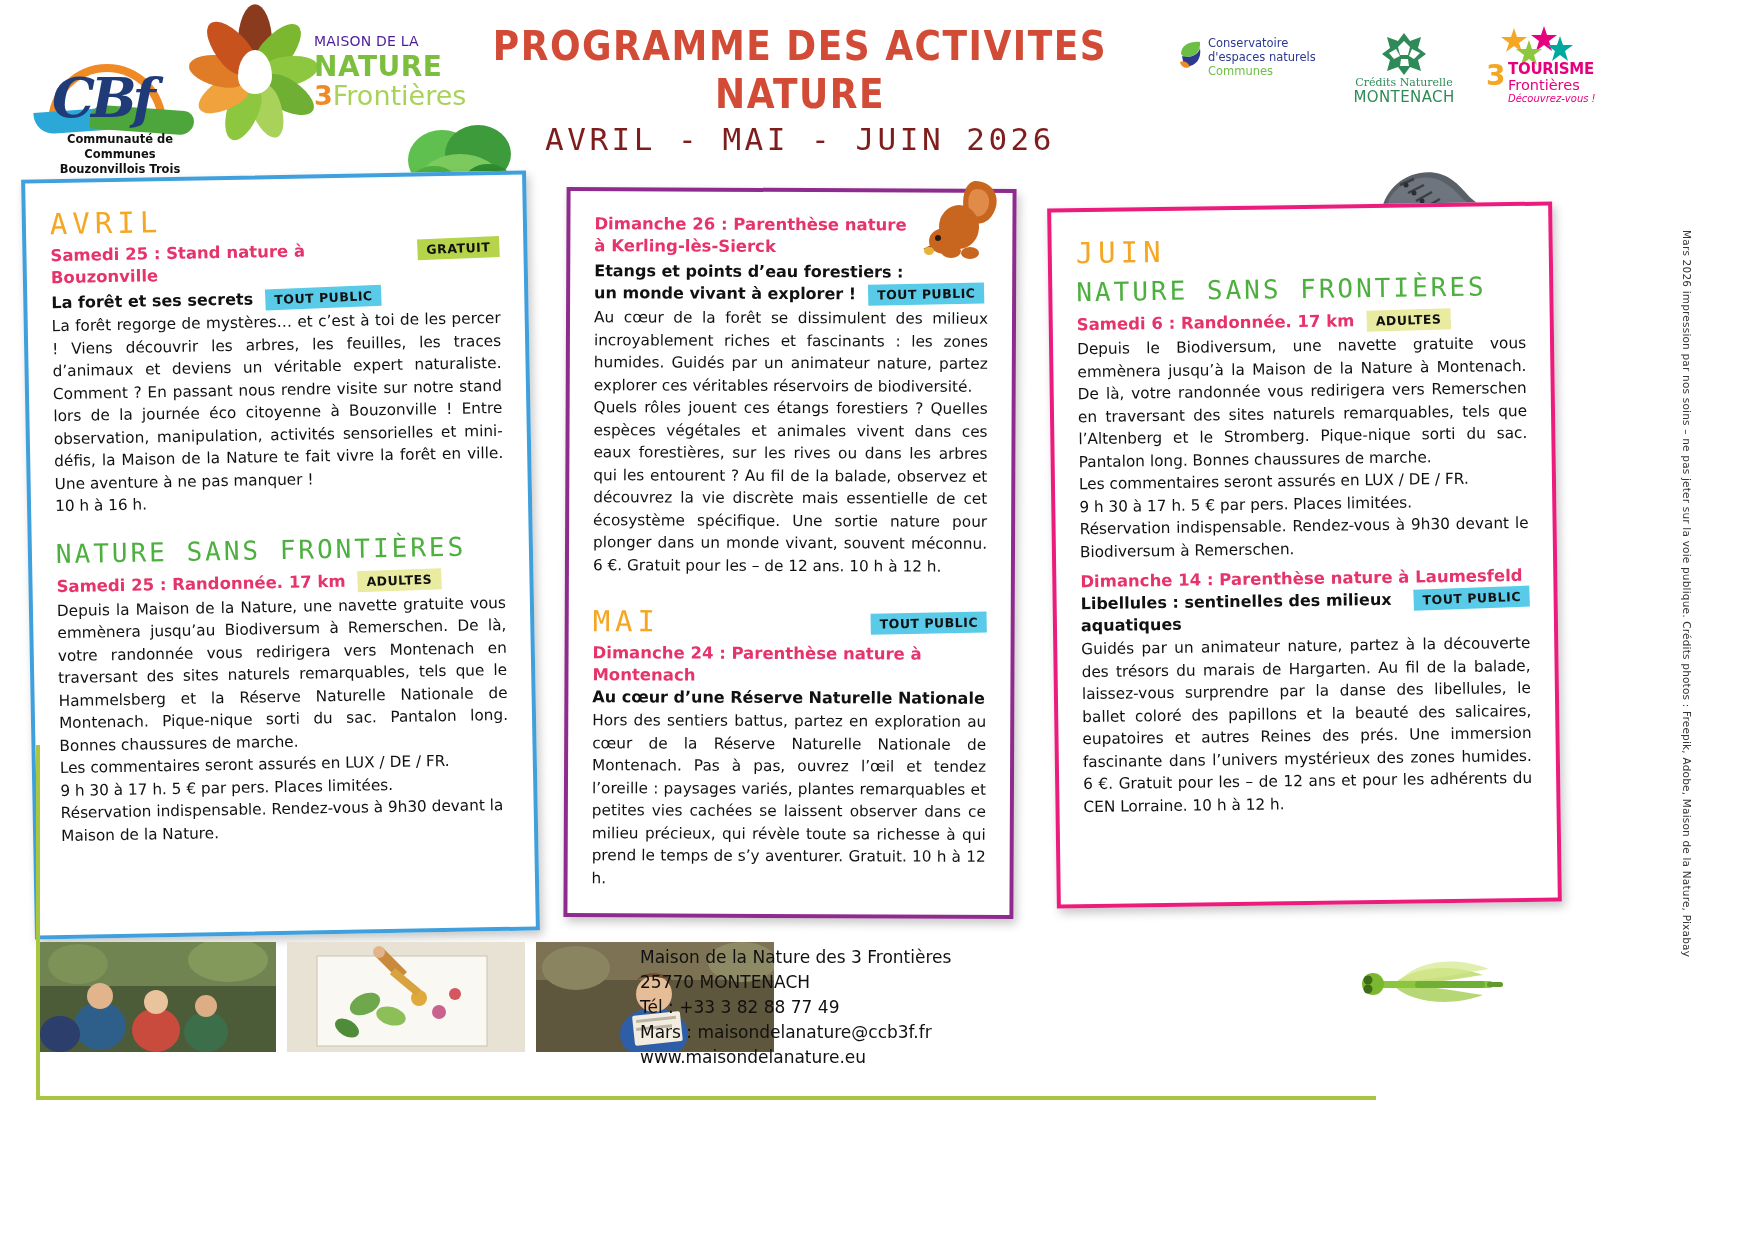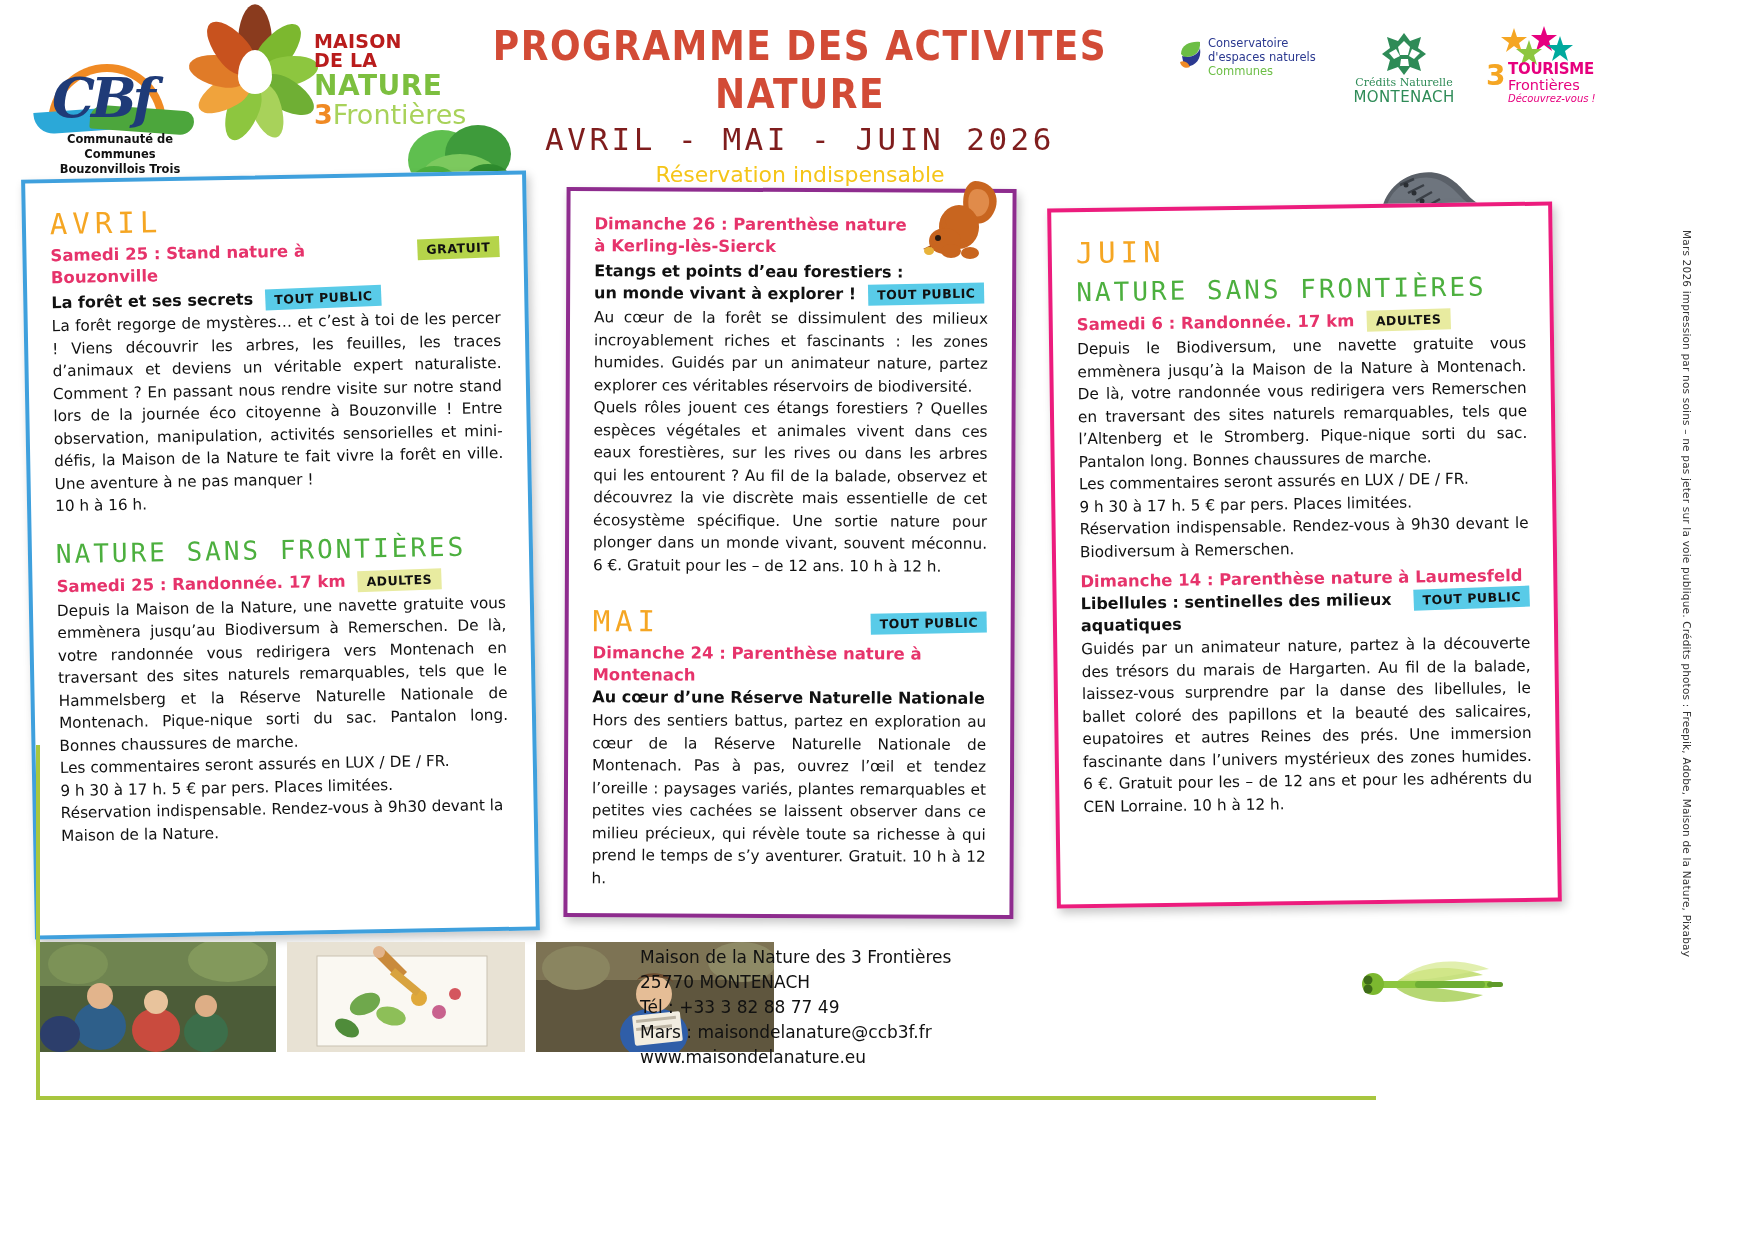--- a/index.html
+++ b/index.html
@@ -42,21 +42,21 @@
   }
 
   .logo-mdn { position:absolute; left:196px; top:18px; width:230px; height:120px; }
   .flower { position:absolute; left:0; top:0; width:118px; height:118px; }
   .petal {
     position:absolute; left:50%; top:50%; width:30px; height:58px;
     border-radius:50% 50% 50% 50% / 60% 60% 40% 40%;
     transform-origin:50% 100%;
   }
   .mdn-text { position:absolute; left:118px; top:14px; width:118px; }
-  .mdn-l1 { font-size:19px; font-weight:bold; color:#b91c1c; letter-spacing:.2px; line-height:19px; }
+  .mdn-l1 { font-size:14px; font-weight:normal; color:#4c1d95; letter-spacing:.2px; line-height:19px; }
   .mdn-l2 { font-size:28px; font-weight:bold; color:#7CBF3F; letter-spacing:.5px; line-height:32px; }
   .mdn-l3 { font-size:27px; color:#A8D25A; line-height:25px; }
   .mdn-l3 b { color:#F08A24; font-weight:bold; }
 
   .title-block { position:absolute; left:450px; top:22px; width:700px; text-align:center; }
   .t-main {
     font-size:40px; font-weight:bold; color:#D24B36; letter-spacing:1.5px;
     font-family:"DejaVu Sans Condensed","Liberation Sans", sans-serif;
     line-height:48px;
   }
@@ -208,21 +208,20 @@
       <div class="mdn-text">
         <div class="mdn-l1">MAISON DE LA</div>
         <div class="mdn-l2">NATURE</div>
         <div class="mdn-l3"><b>3</b><span>Frontières</span></div>
       </div>
     </div>
 
     <div class="title-block">
       <div class="t-main">PROGRAMME DES ACTIVITES NATURE</div>
       <div class="t-sub">AVRIL - MAI - JUIN 2026</div>
-      <div class="t-sub2">Réservation indispensable</div>
     </div>
 
     <div class="logo-cen">
       <div class="cen-mark">
         <svg width="26" height="30" viewBox="0 0 26 30">
           <path d="M3 14 C3 4, 14 1, 22 2 C23 12, 16 18, 6 17 Z" fill="#6CBE45"></path>
           <path d="M4 16 C12 19, 20 15, 22 8 C24 20, 16 28, 6 26 Z" fill="#2B3990"></path>
           <path d="M2 22 C6 20, 10 22, 12 27 C8 29, 3 27, 2 22 Z" fill="#F08A24"></path>
         </svg>
       </div>

